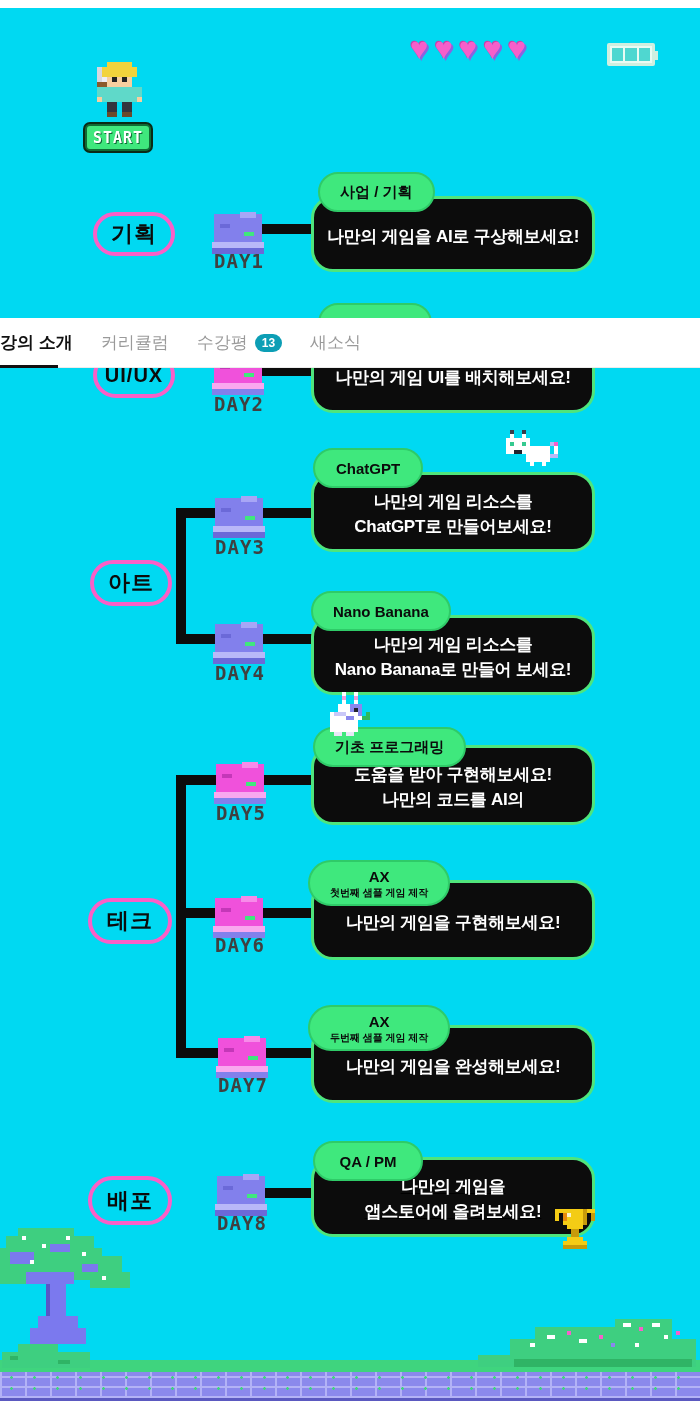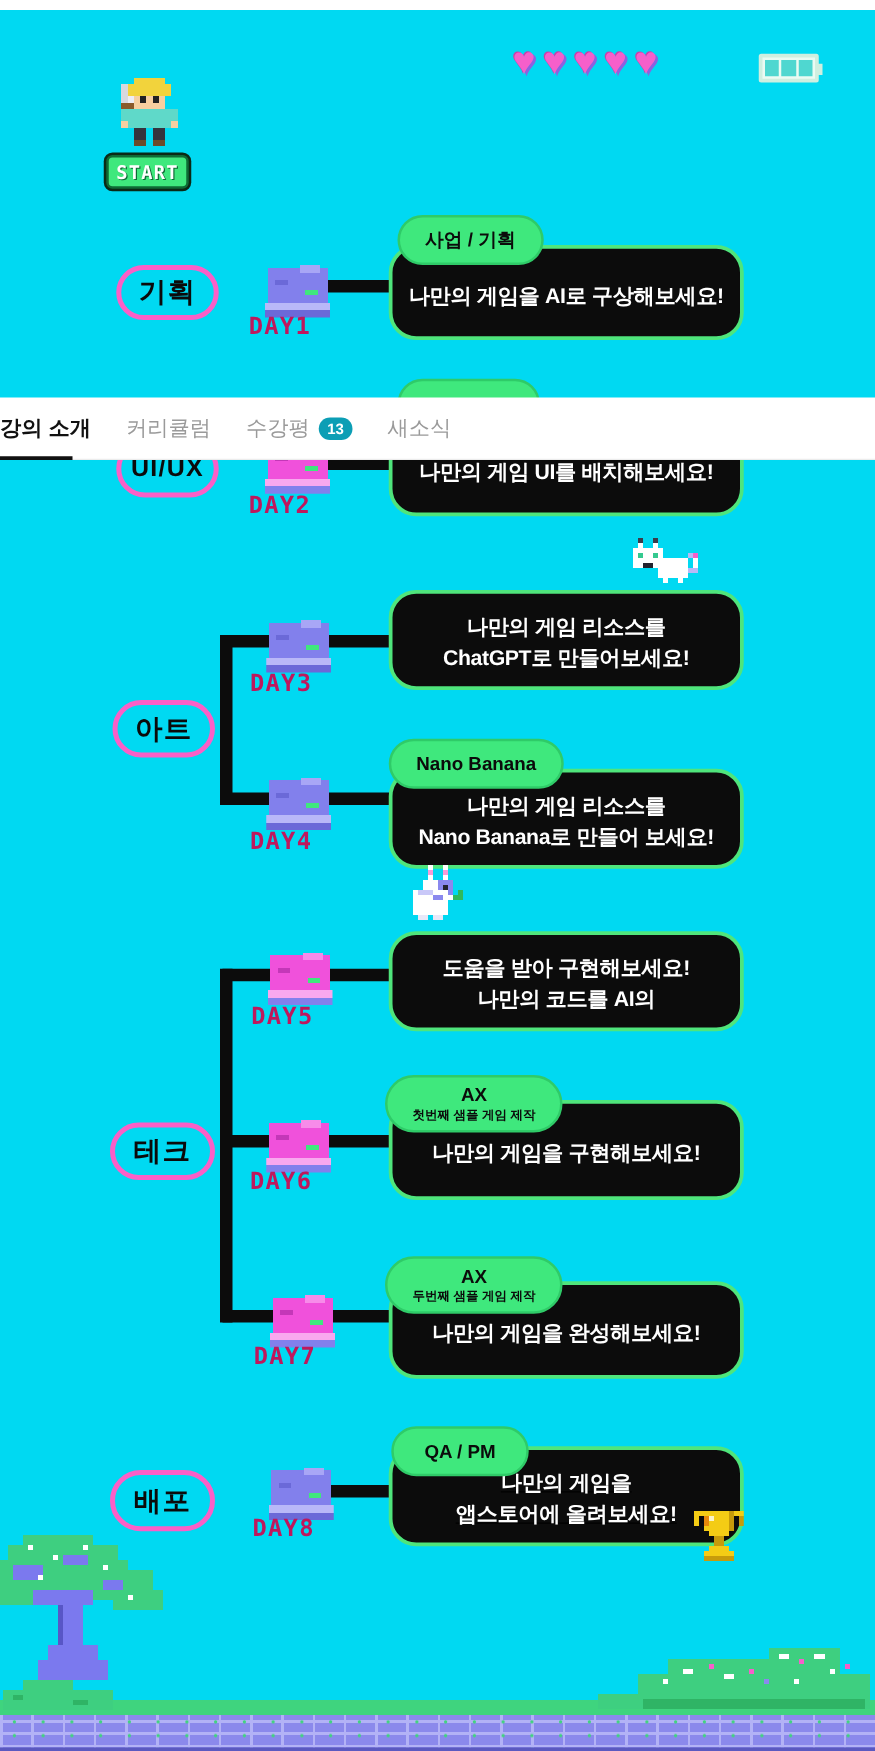--- a/index.html
+++ b/index.html
@@ -22,21 +22,21 @@
 
   
   .oval{position:absolute;border:4px solid #FB5FC7;border-radius:26px;display:flex;align-items:center;justify-content:center;color:#0b0b0b;font-weight:bold;font-size:22px;letter-spacing:1px;box-sizing:border-box;z-index:5;}
 
   
   .hline{position:absolute;height:10px;background:#0c0c0c;z-index:4;}
   .vline{position:absolute;width:10px;background:#0c0c0c;z-index:4;}
 
   
   .book{position:absolute;width:52px;height:42px;z-index:7;}
-  .daylabel{position:absolute;width:80px;font-family:"DejaVu Sans Mono",monospace;font-weight:bold;font-size:19px;color:#be185d;letter-spacing:1px;z-index:7;}
+  .daylabel{position:absolute;width:80px;text-align:center;font-family:"DejaVu Sans Mono",monospace;font-weight:bold;font-size:19px;color:#404040;letter-spacing:1px;z-index:7;}
 
   
   .bubble{position:absolute;width:284px;background:#0C0C0C;border:3px solid #4FE57C;border-radius:22px;box-sizing:border-box;display:flex;align-items:center;justify-content:center;z-index:5;}
   .bubble-text{width:100%;text-align:center;color:#ffffff;font-size:17px;font-weight:600;line-height:25px;letter-spacing:-0.3px;padding-top:4px;}
   .bubble-text span{display:block;}
   .bubble-text span:empty{display:none;}
 
   .pill{position:absolute;min-width:110px;height:40px;padding:0 20px;background:#3FE87D;border:2px solid #2FCB68;border-radius:24px;display:flex;flex-direction:column;align-items:center;justify-content:center;box-sizing:border-box;color:#0b0b0b;font-weight:bold;font-size:15px;z-index:6;}
   .pill .pill-sub{font-size:10px;line-height:13px;margin-top:1px;}
   .pill .pill-sub:empty{display:none;}
@@ -228,36 +228,42 @@
       </div>
     </div>
   <div class="pill" style="left:318px;top:303px;width:114px;"></div>
 
   <div class="bubble" style="left:311px;top:472px;height:80px;">
       <div class="bubble-text">
         <span>나만의 게임 리소스를</span>
         <span>ChatGPT로 만들어보세요!</span>
       </div>
     </div>
+  <div class="pill" style="left:313px;top:448px;">
+      <span>ChatGPT</span>
+    </div>
 
   <div class="bubble" style="left:311px;top:615px;height:80px;">
       <div class="bubble-text">
         <span>나만의 게임 리소스를</span>
         <span>Nano Banana로 만들어 보세요!</span>
       </div>
     </div>
   <div class="pill" style="left:311px;top:591px;">
       <span>Nano Banana</span>
     </div>
 
   <div class="bubble" style="left:311px;top:745px;height:80px;">
       <div class="bubble-text">
         <span>도움을 받아 구현해보세요!</span>
         <span>나만의 코드를 AI의</span>
       </div>
+    </div>
+  <div class="pill" style="left:313px;top:727px;">
+      <span>기초 프로그래밍</span>
     </div>
 
   <div class="bubble" style="left:311px;top:880px;height:80px;">
       <div class="bubble-text">
         <span>나만의 게임을 구현해보세요!</span>
       </div>
     </div>
   <div class="pill tall" style="left:308px;top:860px;">
       <span>AX</span>
       <span class="pill-sub">첫번째 샘플 게임 제작</span>

